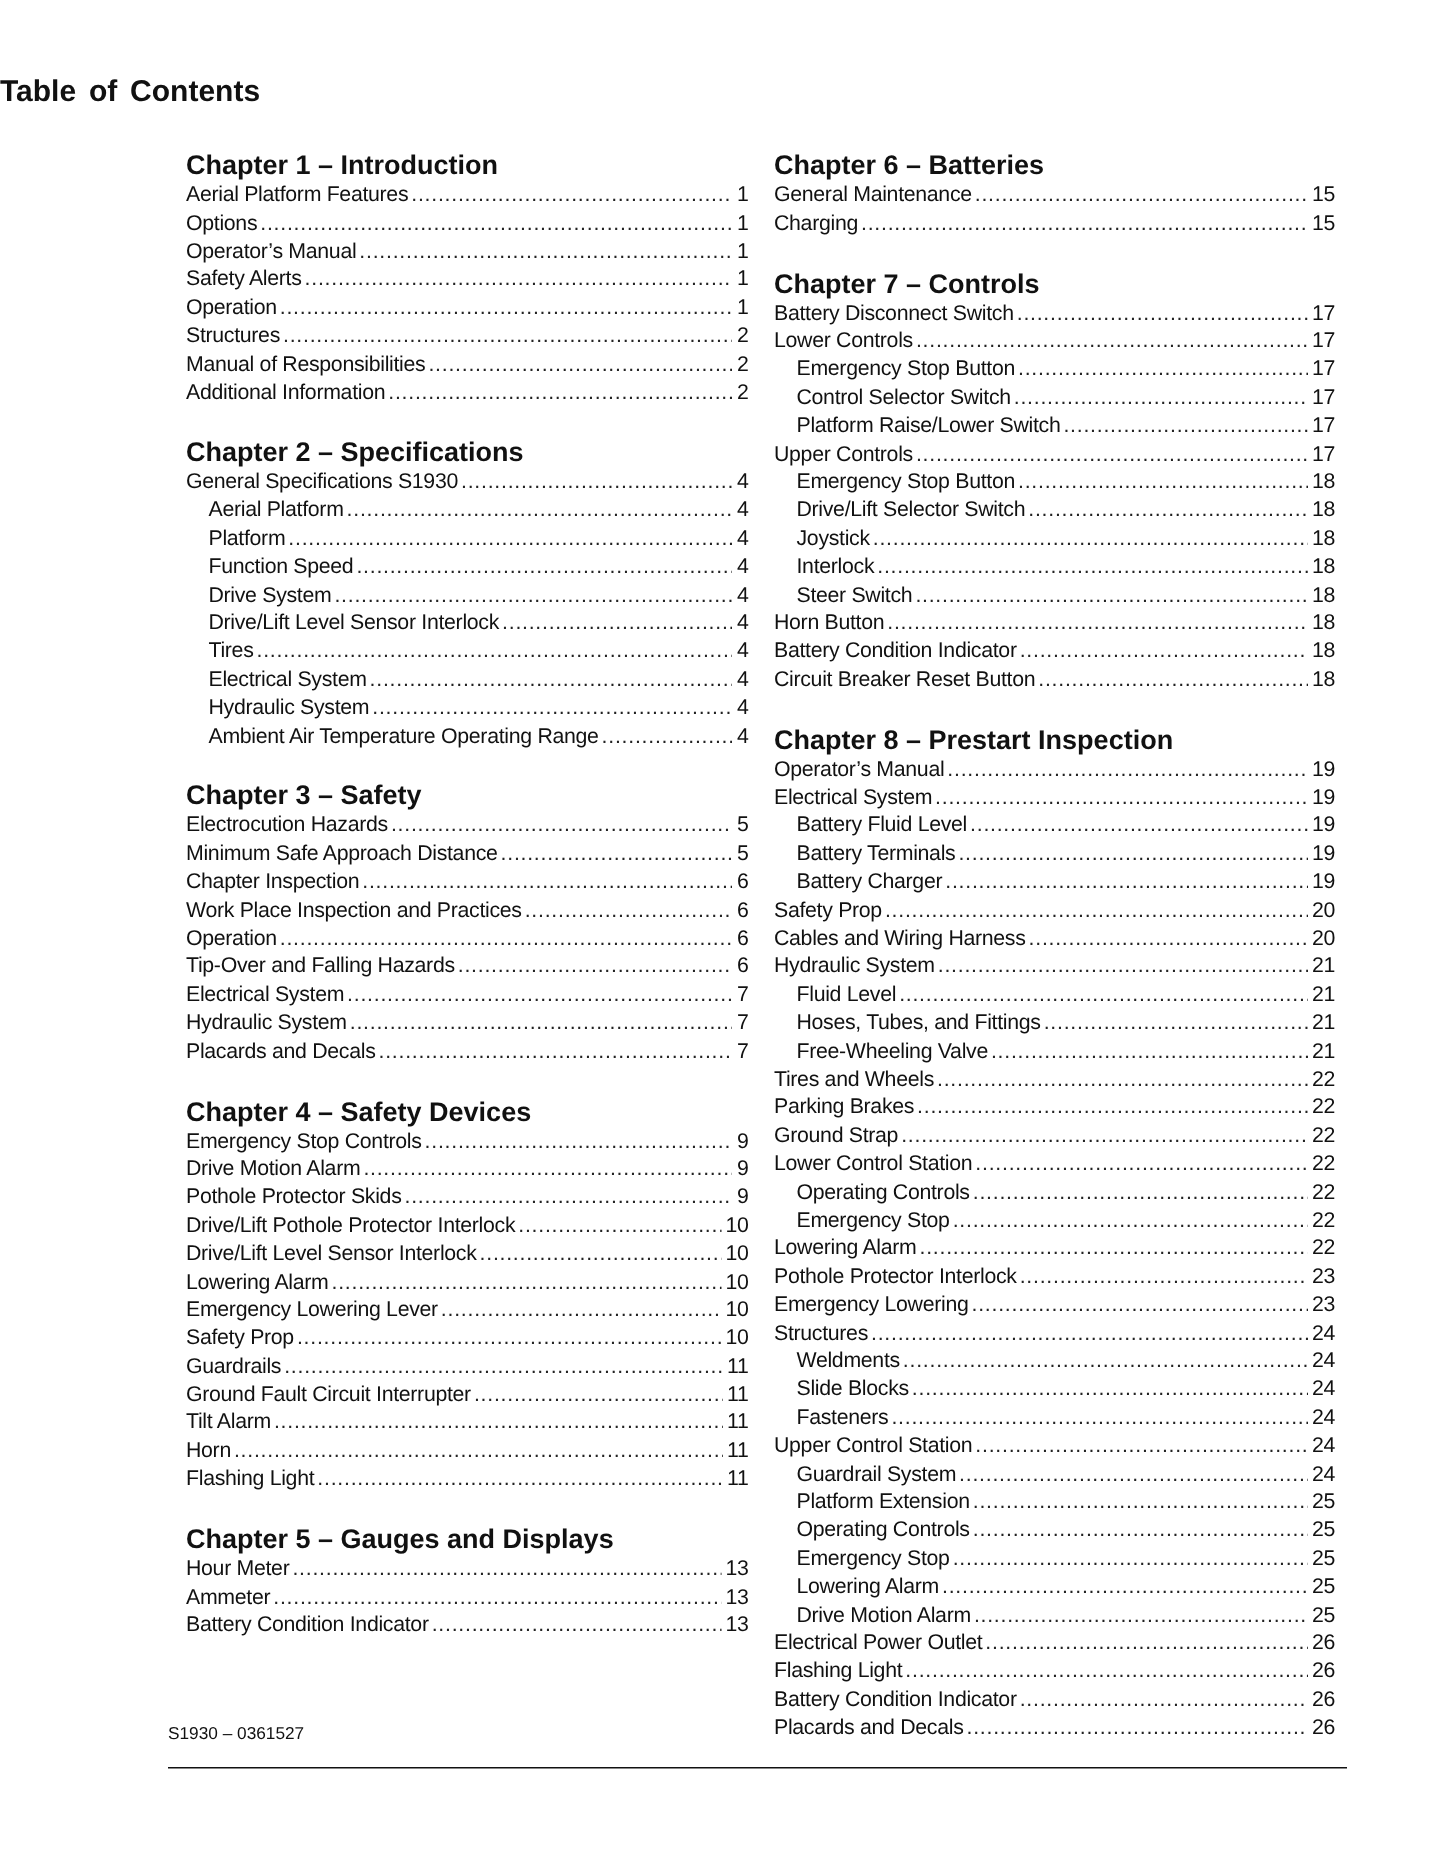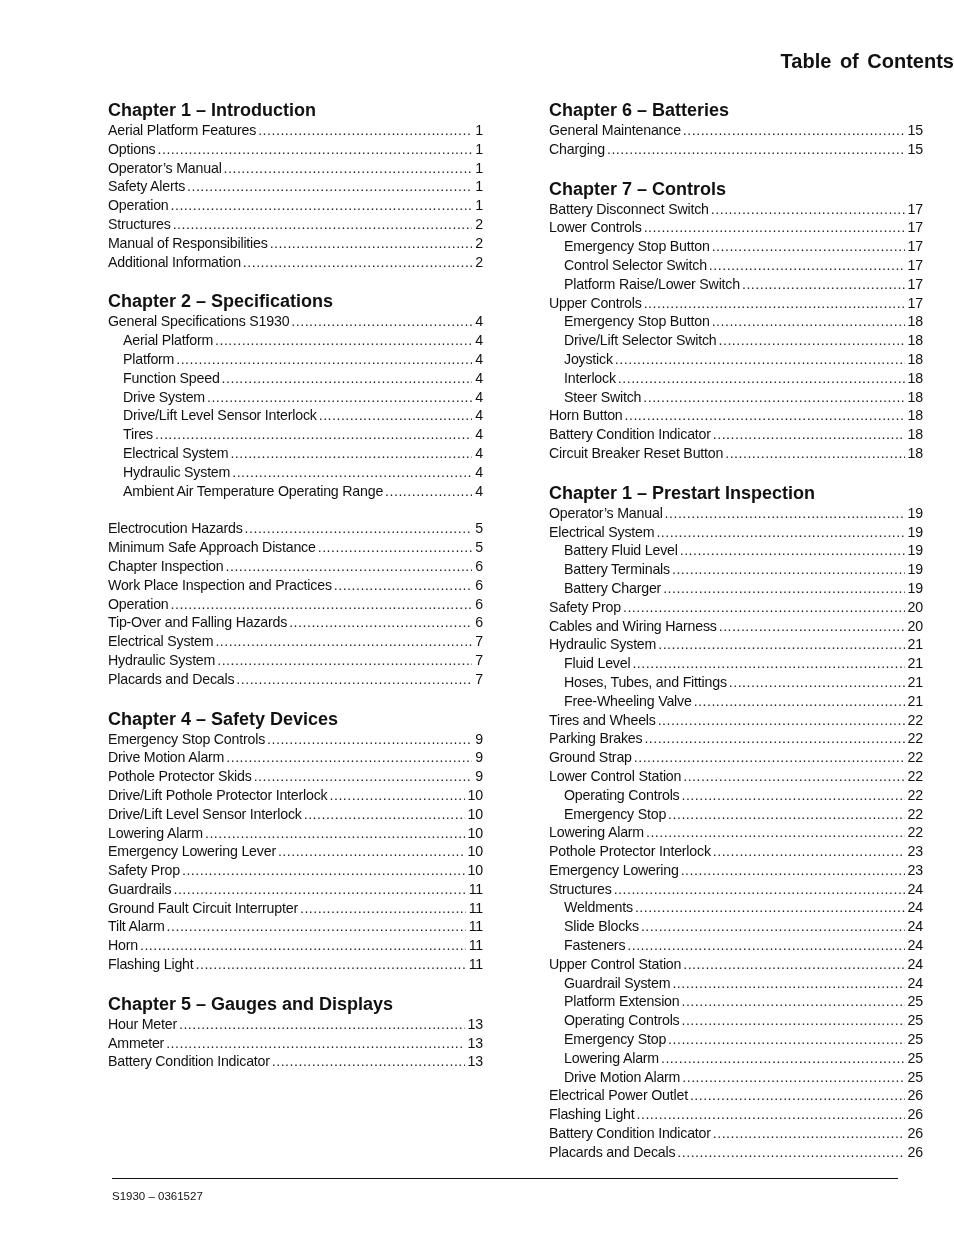--- a/index.html
+++ b/index.html
@@ -2,25 +2,25 @@
 <html><head>
 <meta charset="utf-8">
 <style>
   html, body { margin: 0; padding: 0; background: #ffffff; }
   body {
     width: 954px; height: 1235px; position: relative; overflow: hidden;
     font-family: "Liberation Sans", sans-serif; color: #111;
   }
   .title {
     position: absolute; left: 0; width: 954px; top: 50px;
-    text-align: right; font-weight: bold; font-size: 20px; word-spacing: 3px;
+    text-align: left; font-weight: bold; font-size: 20px; word-spacing: 3px;
   }
   .col { position: absolute; top: 99px; }
-  .col.left { left: 108px; width: 375px; }
-  .col.right { left: 549px; width: 374px; }
+  .col.left { left: 124px; width: 375px; }
+  .col.right { left: 516px; width: 374px; }
   .chapter { margin-bottom: 19px; }
   .chapter-title {
     font-weight: bold; font-size: 18px; line-height: 22px; height: 22px;
     white-space: nowrap;
   }
   .entry {
     display: flex; align-items: baseline; font-size: 14.2px;
     line-height: 18.8px; height: 18.8px; white-space: nowrap; letter-spacing: -0.2px;
   }
   .entry.sub { padding-left: 15px; }
@@ -31,21 +31,21 @@
   }
   .entry .dots::after {
     content: "..................................................................................................................................................................";
   }
   .entry .page { flex: 0 0 auto; padding-left: 3px; text-align: right; }
   .rule {
     position: absolute; left: 112px; top: 1178px; width: 786px;
     height: 0; border-top: 1.3px solid #111;
   }
   .footer {
-    position: absolute; left: 112px; top: 1190px; font-size: 11.5px; color: #111;
+    position: absolute; left: 112px; top: 1150px; font-size: 11.5px; color: #111;
   }
 </style>
 </head>
 <body>
 
 <div class="title">Table of Contents</div>
 
 <div class="col left">
     <div class="chapter">
       <div class="chapter-title">Chapter 1 – Introduction</div>
@@ -137,20 +137,21 @@
         <span class="dots"></span>
         <span class="page">4</span>
       </div>
       <div class="entry sub">
         <span class="label">Ambient Air Temperature Operating Range</span>
         <span class="dots"></span>
         <span class="page">4</span>
       </div>
     </div>
     <div class="chapter">
+      <div class="chapter-title">Chapter 3 – Safety</div>
       <div class="entry">
         <span class="label">Electrocution Hazards</span>
         <span class="dots"></span>
         <span class="page">5</span>
       </div>
       <div class="entry">
         <span class="label">Minimum Safe Approach Distance</span>
         <span class="dots"></span>
         <span class="page">5</span>
       </div>
@@ -358,21 +359,21 @@
         <span class="dots"></span>
         <span class="page">18</span>
       </div>
       <div class="entry">
         <span class="label">Circuit Breaker Reset Button</span>
         <span class="dots"></span>
         <span class="page">18</span>
       </div>
     </div>
     <div class="chapter">
-      <div class="chapter-title">Chapter 1 – Prestart Inspection</div>
+      <div class="chapter-title">Chapter 8 – Prestart Inspection</div>
       <div class="entry">
         <span class="label">Operator’s Manual</span>
         <span class="dots"></span>
         <span class="page">19</span>
       </div>
       <div class="entry">
         <span class="label">Electrical  System</span>
         <span class="dots"></span>
         <span class="page">19</span>
       </div>

